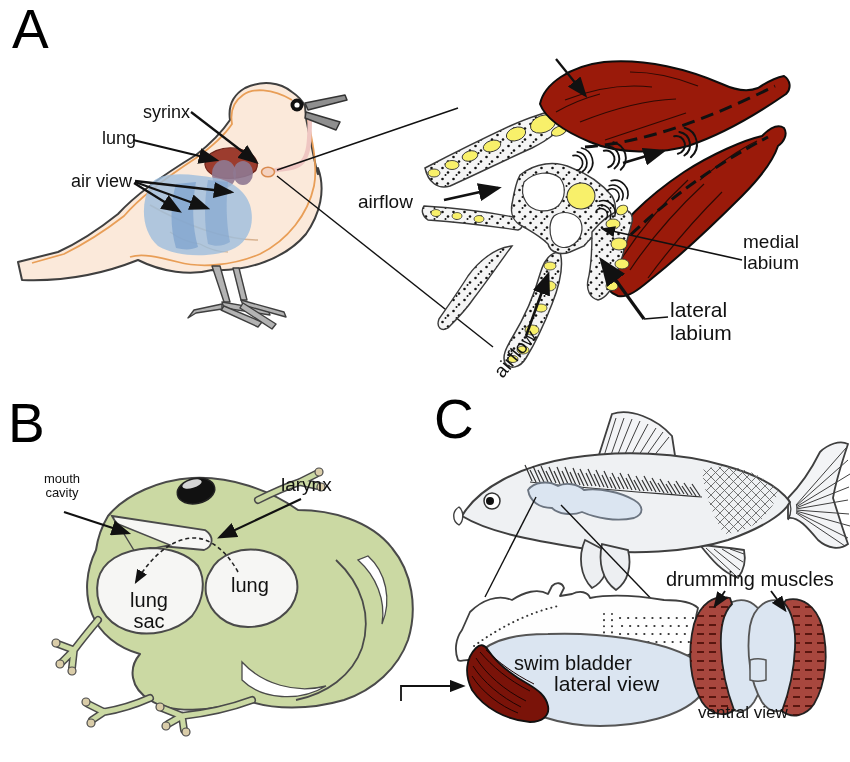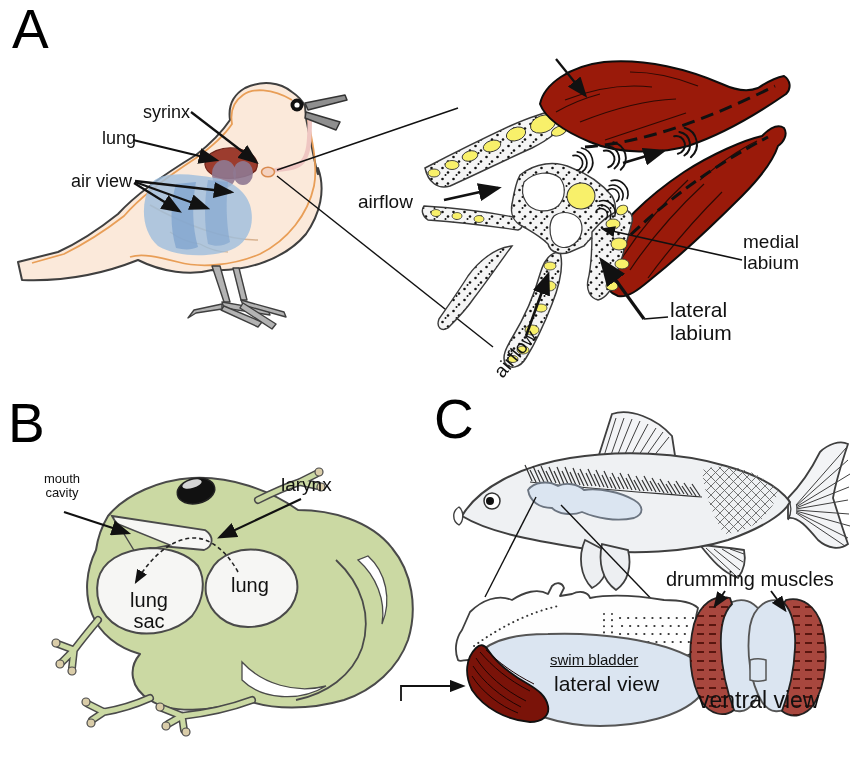--- a/index.html
+++ b/index.html
@@ -384,17 +384,17 @@
 labium</div>
 
 <div class="label center" style="left:26px;top:472px;width:72px;font-size:13px;">mouth
 cavity</div>
 <div class="label" style="left:281px;top:475px;font-size:19px;">larynx</div>
 <div class="label center" style="left:110px;top:590px;width:78px;font-size:20px;line-height:1.05;">lung
 sac</div>
 <div class="label" style="left:231px;top:574px;font-size:20px;">lung</div>
 
 <div class="label" style="left:666px;top:568px;width:180px;font-size:20px;">drumming muscles</div>
-<div class="label" style="left:550px;top:652px;font-size:15px;text-decoration:underline;">swim bladder</div>
+<div class="label" style="left:514px;top:652px;font-size:20px;">swim bladder</div>
 <div class="label" style="left:554px;top:672px;font-size:21px;">lateral view</div>
-<div class="label" style="left:698px;top:688px;font-size:23px;">ventral view</div>
+<div class="label" style="left:698px;top:704px;font-size:17px;">ventral view</div>
 
 </div>
 
 </body></html>

